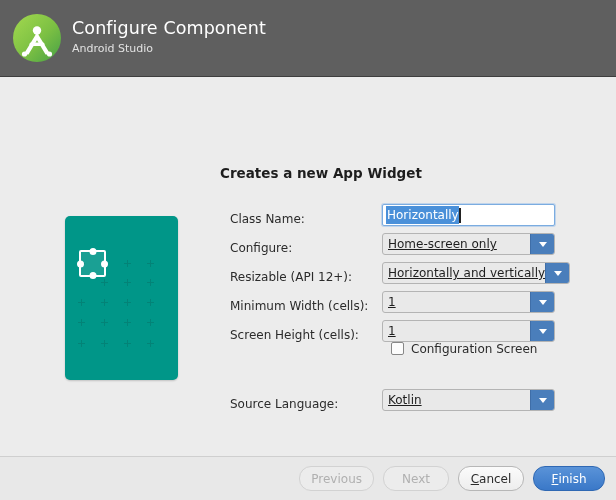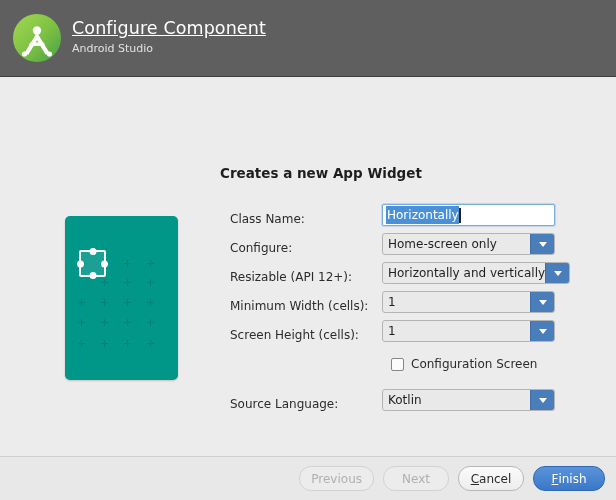--- a/index.html
+++ b/index.html
@@ -46,21 +46,20 @@
     display: flex;
     flex-direction: column;
     justify-content: center;
     margin-top: -2px;
   }
   .header-title {
     font-size: 17.5px;
     color: #ffffff;
     line-height: 22px;
     letter-spacing: 0.1px;
-    text-decoration: underline;
   }
   .header-sub {
     font-size: 11px;
     color: #e2e2e2;
     line-height: 16px;
     margin-top: 2px;
   }
 
   
   .body-area {
@@ -202,20 +201,21 @@
     align-items: center;
     overflow: hidden;
   }
   .combo-value {
     flex: 1 1 auto;
     font-size: 12px;
     color: #1e1e1e;
     padding-left: 5px;
     white-space: nowrap;
     overflow: hidden;
+    text-decoration: underline;
   }
   .combo-arrow {
     width: 23px;
     height: 100%;
     flex: none;
     background: #4a7ebb;
     border-left: 1px solid #3f6ea8;
     display: flex;
     align-items: center;
     justify-content: center;
@@ -224,21 +224,21 @@
     display: block;
     width: 0; height: 0;
     border-left: 4.5px solid transparent;
     border-right: 4.5px solid transparent;
     border-top: 5px solid #ffffff;
   }
 
   
   .row-check {
     display: flex;
-    align-items: flex-end;
+    align-items: flex-start;
     height: 29px;
   }
   .check-spacer { width: 152px; flex: none; }
   .checkbox {
     width: 13px;
     height: 13px;
     box-sizing: border-box;
     border: 1px solid #878787;
     border-radius: 2px;
     background: #fcfcfc;

